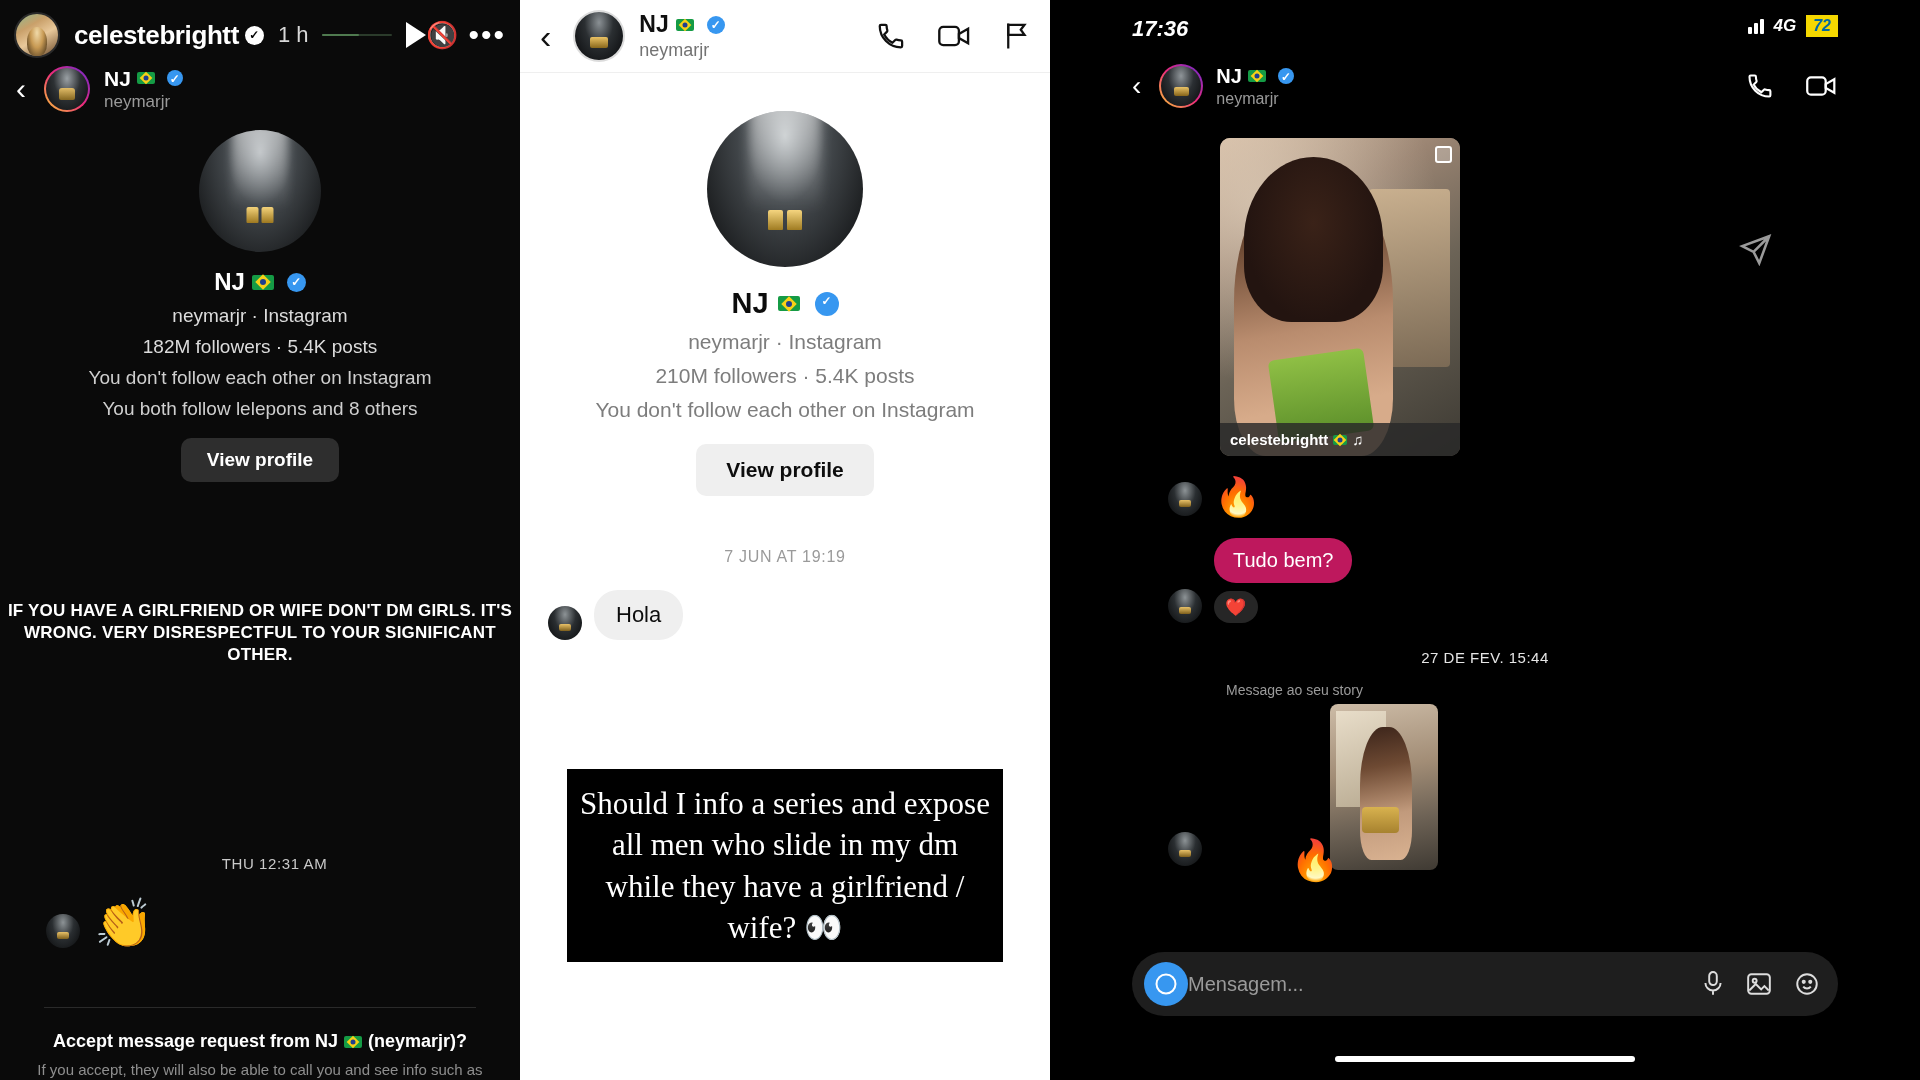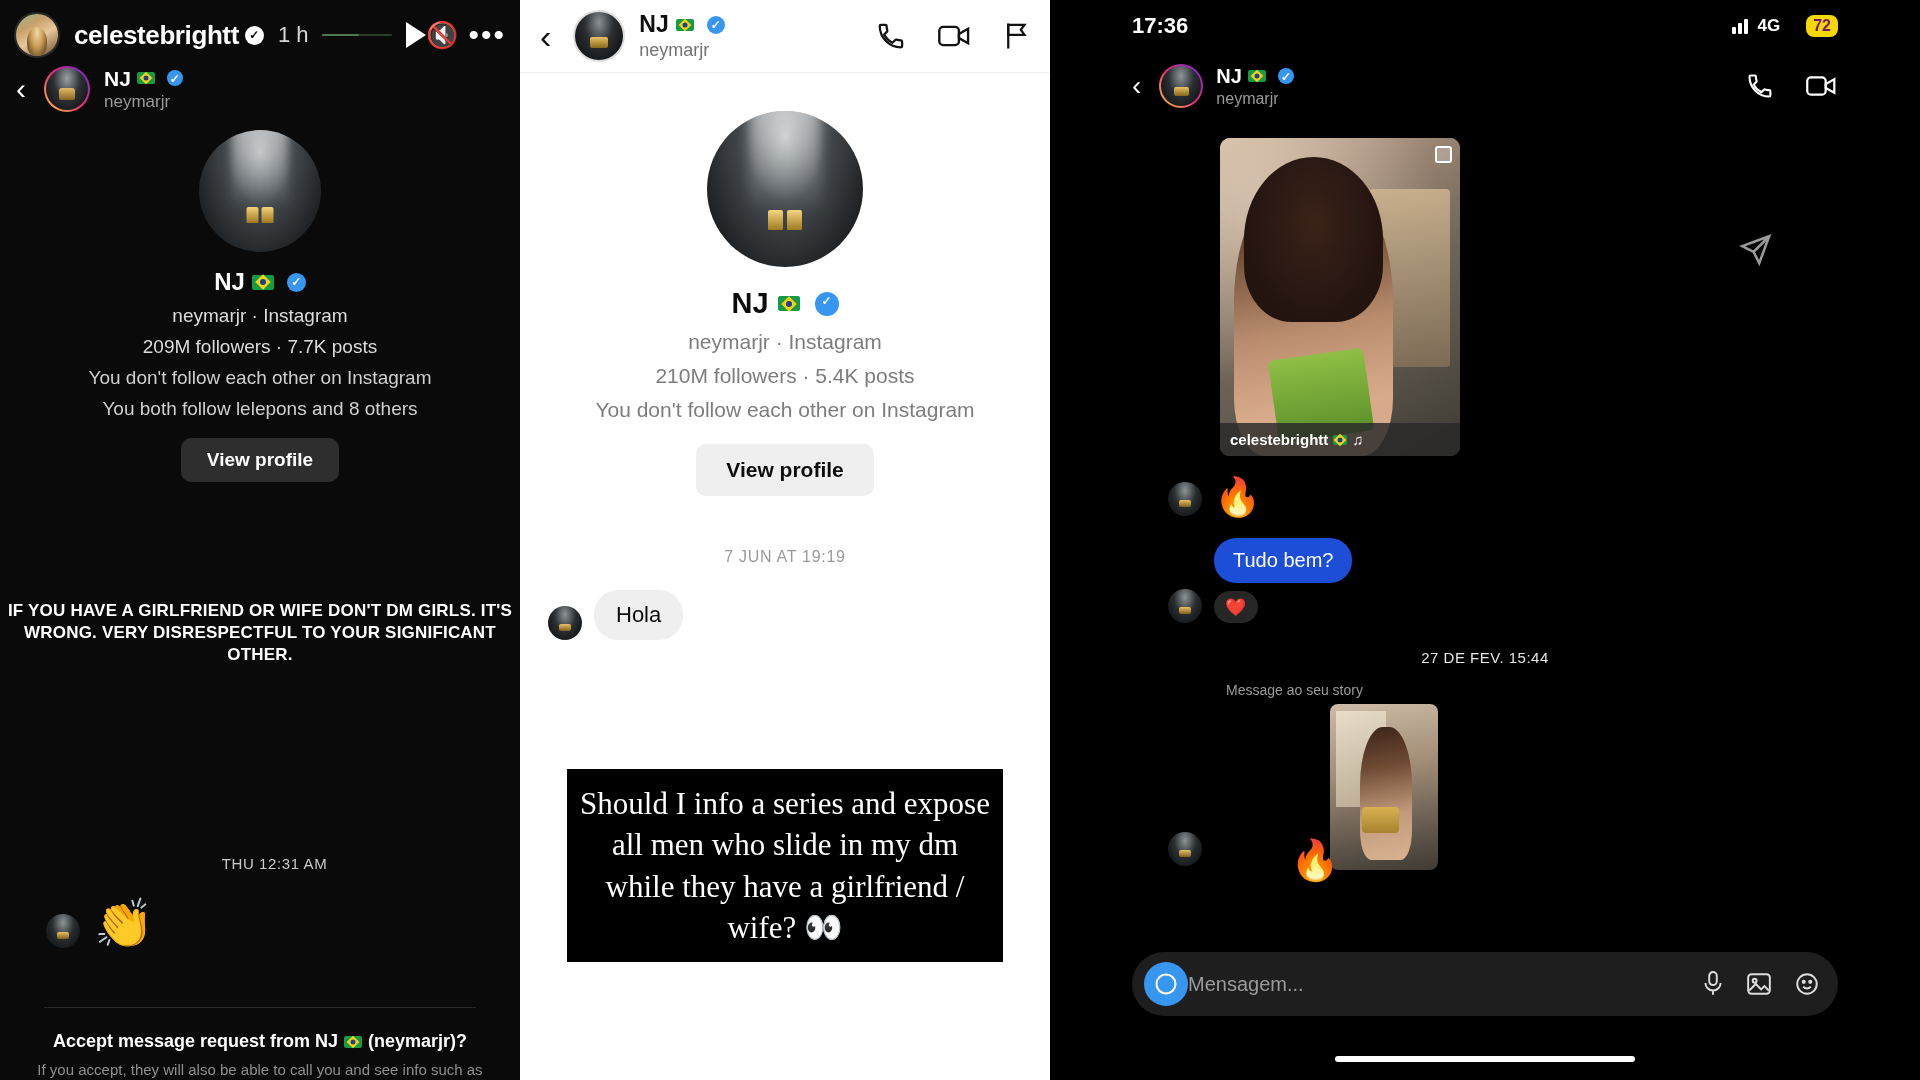--- a/index.html
+++ b/index.html
@@ -110,25 +110,25 @@
   .p2-input { position:absolute; left:0; bottom:0; width:100%; height:92px; display:flex; align-items:center; padding:0 22px; background:#fff; }
   .cam-circle { width:44px; height:44px; border-radius:50%; background:#3797f0; position:relative; flex:0 0 auto; }
   .cam-circle::after { content:""; position:absolute; left:50%; top:50%; transform:translate(-50%,-50%); width:17px;height:17px;
     border:2.5px solid #fff; border-radius:50%; }
   .p2-ph { color:#8e8e8e; font-size:23px; margin-left:20px; }
   .p2-inputicons { margin-left:auto; display:flex; align-items:center; gap:28px; }
 
   
   .panel3 { position:relative; width:870px; height:1080px; background:#000; overflow:hidden; }
   .p3-inner { position:absolute; left:60px; top:0; width:750px; height:1080px; }
-  .p3-status { height:52px; display:flex; align-items:center; padding:4px 22px; }
+  .p3-status { height:52px; display:flex; padding:16px 22px;font-style:italic; }
   .p3-time { color:#fff; font-size:22px; font-weight:700; }
   .p3-statusright { margin-left:auto; display:flex; align-items:center; gap:10px; }
   .p3-net { color:#fff; font-size:17px; font-weight:700; }
-  .p3-batt { background:#f5d800; color:#701a75; font-size:16px; font-weight:700; padding:2px 7px; border-radius:8px;margin-left:16px; }
+  .p3-batt { background:#f5d800; color:#0369a1; font-size:16px; font-weight:700; padding:2px 7px; border-radius:0; }
   .p3-bars { display:flex; align-items:flex-end; gap:2px; }
   .p3-bars i { display:block; width:4px; background:#fff; border-radius:1px; }
   .p3-head { height:68px; display:flex; align-items:center; padding:0 22px; }
   .p3-chev { color:#fff; font-size:28px; font-weight:300; line-height:1; }
   .p3-av { width:44px; height:44px; border-radius:50%; padding:2px; margin-left:18px; flex:0 0 auto;
     background: linear-gradient(45deg,#f9ce34,#ee2a7b,#6228d7); }
   .p3-av > i { display:block;width:100%;height:100%;border-radius:50%;
     background: radial-gradient(ellipse at 50% 25%, #8f9599 0%, #2b2f33 45%, #08090a 100%); position:relative;}
   .p3-av > i::after{content:"";position:absolute;left:31%;top:52%;width:38%;height:22%;background:linear-gradient(180deg,#e9c267,#866419);border-radius:2px;}
   .p3-names{ margin-left:13px; }
@@ -152,21 +152,21 @@
   .p3-photo .tag { position:absolute; left:0; right:0; bottom:0; background:rgba(40,40,40,.82);
      color:#fff; font-size:15px; font-weight:700; padding:8px 10px; display:flex; align-items:center; gap:5px; }
   .p3-photo .multi { position:absolute; right:8px; top:8px; width:17px; height:17px; border:2px solid #fff; border-radius:3px; background:rgba(255,255,255,.25);}
   .p3-share { position:absolute; right:88px; top:232px; width:34px; height:34px; color:#9a9a9a; }
 
   .p3-row { display:flex; align-items:flex-end; gap:12px; margin-left:58px; margin-top:22px; }
   .p3-mini { width:34px; height:34px; border-radius:50%; flex:0 0 auto;
     background: radial-gradient(ellipse at 50% 25%, #8d9396 0%, #2a2e31 45%, #08090a 100%); position:relative;}
   .p3-mini::after{content:"";position:absolute;left:32%;top:52%;width:36%;height:22%;background:linear-gradient(180deg,#e8c168,#7e5f1c);border-radius:2px;}
   .p3-fire { font-size:38px; line-height:1; }
-  .p3-bub { background:#1d4ed8; color:#fff; font-size:20px; padding:11px 19px; border-radius:22px; }
+  .p3-bub { background:#be185d; color:#fff; font-size:20px; padding:11px 19px; border-radius:22px; }
   .p3-heart { background:#262626; width:44px; height:32px; border-radius:18px; display:flex; align-items:center; justify-content:center; font-size:17px; }
   .p3-stamp { text-align:center; color:#e5e5e5; font-size:15px; letter-spacing:.5px; margin-top:26px; }
   .p3-reacted { color:#9a9a9a; font-size:14px; margin:16px 0 6px 116px; }
   .p3-photo2 { position:relative; margin-left:116px; width:108px; height:166px; border-radius:8px; overflow:hidden;
     background: linear-gradient(170deg,#cdbca7 0%,#a28d76 40%,#6d6255 70%,#3f3a33 100%); }
   .p3-photo2 .win { position:absolute; left:6%; top:4%; width:46%; height:58%; background:linear-gradient(160deg,#e8ddc9,#b9ab92); }
   .p3-photo2 .fig { position:absolute; left:28%; top:14%; width:48%; height:80%;
     background: linear-gradient(170deg,#3b241a 0%, #6e4a33 30%, #c19a7c 65%, #d9b291 100%); border-radius:44% 44% 22% 22%; }
   .p3-photo2 .bk { position:absolute; left:30%; bottom:22%; width:34%; height:16%; background:linear-gradient(180deg,#d8b24f,#a7822f); border-radius:4px;}
   .p3-fire2 { position:absolute; left:180px; bottom:-14px; font-size:40px; }
@@ -220,21 +220,21 @@
             <span></span>
             <span></span>
           </div>
       </div>
       <div class="p1-name">
         <span>NJ</span>
         <span class="flag"></span>
         <span class="vbadge"></span>
       </div>
       <div class="p1-line">neymarjr · Instagram</div>
-      <div class="p1-line">209M followers · 7.7K posts</div>
+      <div class="p1-line">182M followers · 5.4K posts</div>
       <div class="p1-line dim">You don't follow each other on Instagram</div>
       <div class="p1-line dim">You both follow lelepons and 8 others</div>
       <button class="view-btn">View profile</button>
     </div>
 
     <div class="p1-story-text">IF YOU HAVE A GIRLFRIEND OR WIFE DON'T DM GIRLS. IT'S WRONG. VERY DISRESPECTFUL TO YOUR SIGNIFICANT OTHER.</div>
 
     <div class="p1-daystamp">THU 12:31 AM</div>
 
     <div class="p1-msgrow">

